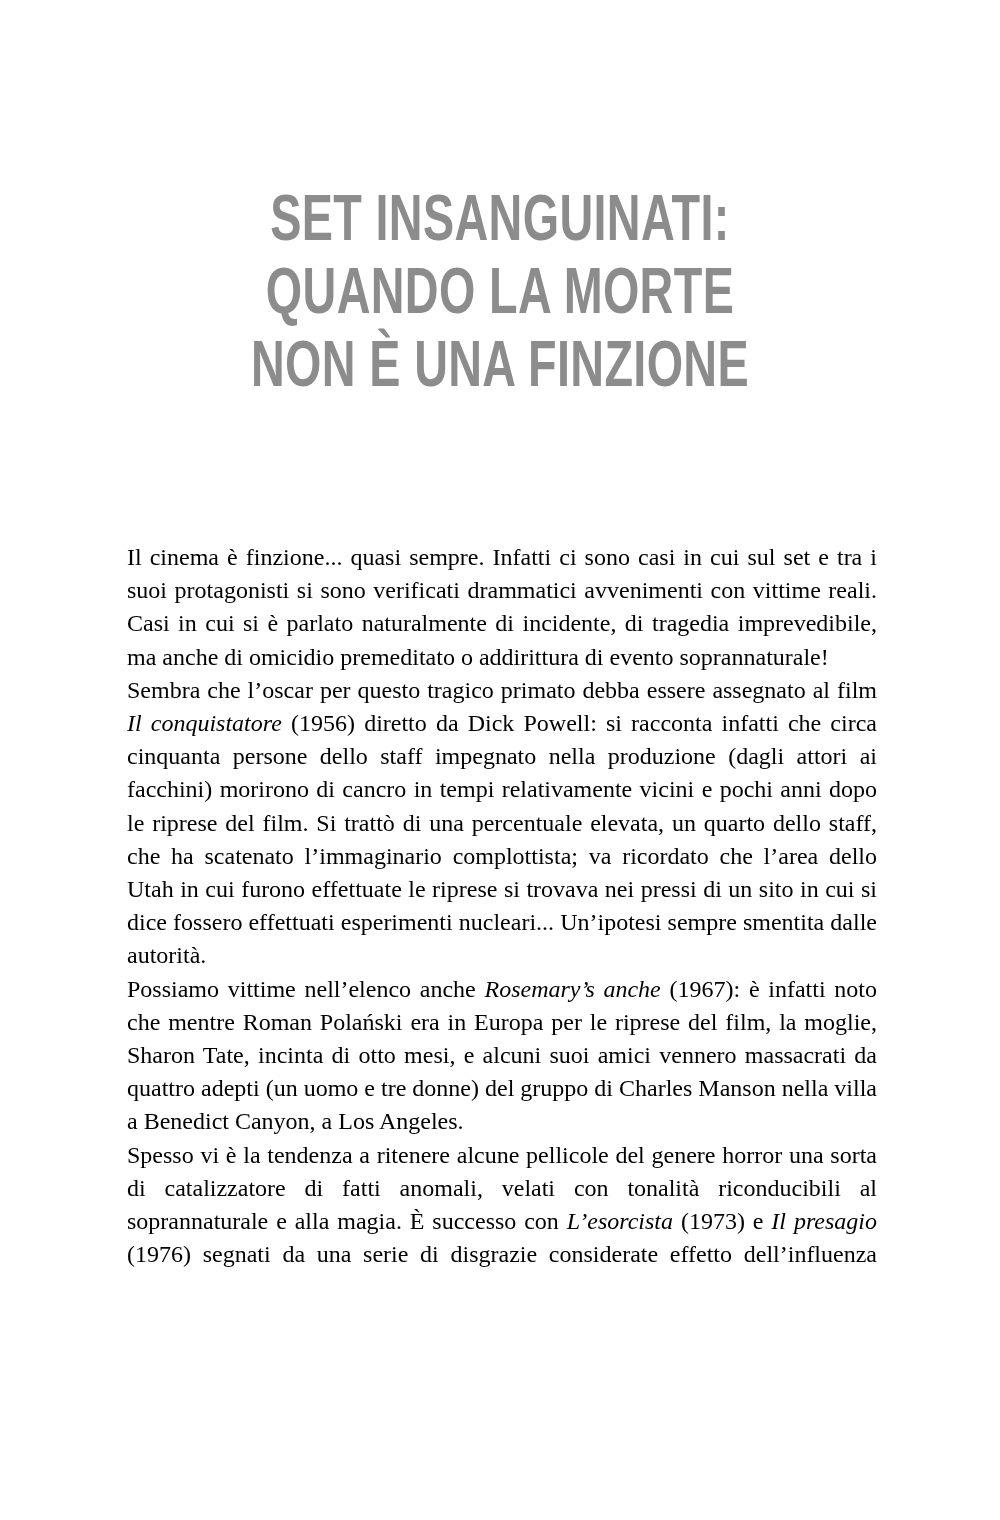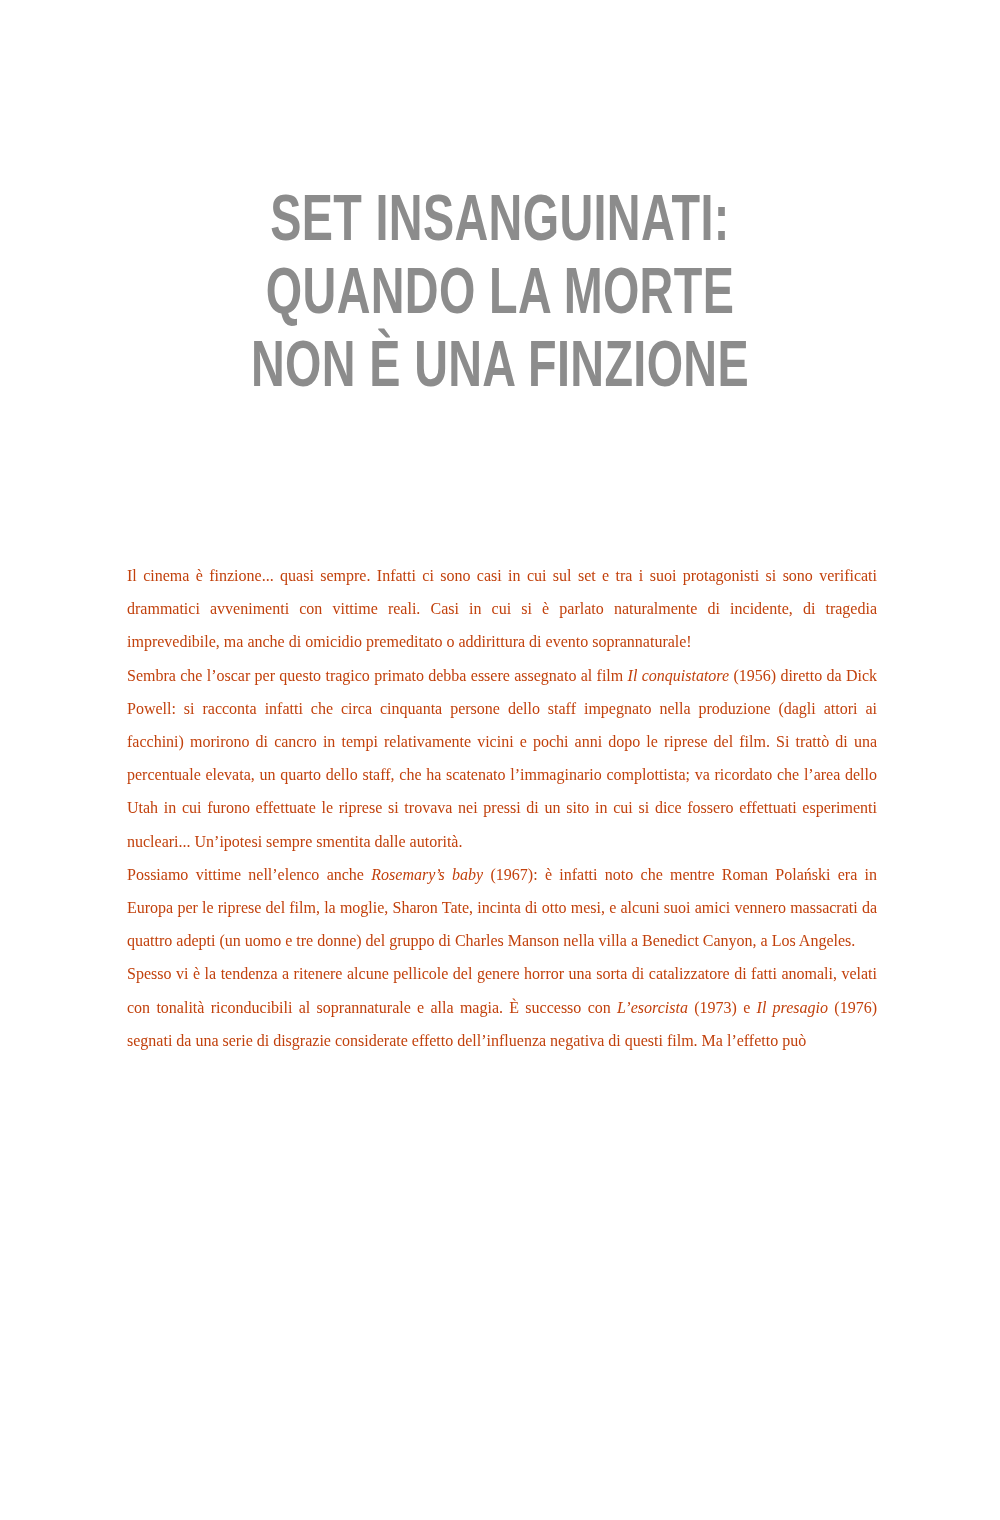--- a/index.html
+++ b/index.html
@@ -29,26 +29,26 @@
     color: #8c8c8c;
     transform: scaleX(0.73);
     transform-origin: 50% 0;
     letter-spacing: 0.5px;
   }
   .title-line {
     display: block;
   }
   .body-text {
     position: absolute;
-    top: 559px;
+    top: 541px;
     left: 127px;
     width: 750px;
-    font-size: 16px;
+    font-size: 24px;
     line-height: 33.2px;
-    color: #c2410c;
+    color: #000000;
     text-align: justify;
   }
   .body-text p {
     margin: 0;
     padding: 0;
   }
   .body-text em {
     font-style: italic;
   }
   .page-number {
@@ -68,19 +68,19 @@
 
   <h1 class="chapter-title" style="color: rgb(140, 140, 140);">
     <span class="title-line">SET INSANGUINATI:</span>
     <span class="title-line">QUANDO LA MORTE</span>
     <span class="title-line">NON È UNA FINZIONE</span>
   </h1>
 
   <div class="body-text">
       <p><span>Il cinema è finzione... quasi sempre. Infatti ci sono casi in cui sul set e tra i suoi protagonisti si sono verificati drammatici avvenimenti con vittime reali. Casi in cui si è parlato naturalmente di incidente, di tragedia imprevedibile, ma anche di omicidio premeditato o addirittura di evento soprannaturale!</span></p>
       <p><span>Sembra che l’oscar per questo tragico primato debba essere assegnato al film </span><em>Il conquistatore</em><span> (1956) diretto da Dick Powell: si racconta infatti che circa cinquanta persone dello staff impegnato nella produzione (dagli attori ai facchini) morirono di cancro in tempi relativamente vicini e pochi anni dopo le riprese del film. Si trattò di una percentuale elevata, un quarto dello staff, che ha scatenato l’immaginario complottista; va ricordato che l’area dello Utah in cui furono effettuate le riprese si trovava nei pressi di un sito in cui si dice fossero effettuati esperimenti nucleari... Un’ipotesi sempre smentita dalle autorità.</span></p>
-      <p><span>Possiamo vittime nell’elenco anche </span><em>Rosemary’s baby</em><span> (1967): è infatti noto che mentre Roman Polański era in Europa per le riprese del film, la moglie, Sharon Tate, incinta di otto mesi, e alcuni suoi amici vennero massacrati da quattro adepti (un uomo e tre donne) del gruppo di Charles Manson nella villa a Benedict Canyon, a Los Angeles.</span></p>
+      <p><span>Possiamo vittime nell’elenco anche </span><em>Rosemary’s anche</em><span> (1967): è infatti noto che mentre Roman Polański era in Europa per le riprese del film, la moglie, Sharon Tate, incinta di otto mesi, e alcuni suoi amici vennero massacrati da quattro adepti (un uomo e tre donne) del gruppo di Charles Manson nella villa a Benedict Canyon, a Los Angeles.</span></p>
       <p><span>Spesso vi è la tendenza a ritenere alcune pellicole del genere horror una sorta di catalizzatore di fatti anomali, velati con tonalità riconducibili al soprannaturale e alla magia. È successo con </span><em>L’esorcista</em><span> (1973) e </span><em>Il presagio</em><span> (1976) segnati da una serie di disgrazie considerate effetto dell’influenza negativa di questi film. Ma l’effetto può</span></p>
     </div>
 
   <div class="page-number">264</div>
 
 </div>
 
 </body></html>

